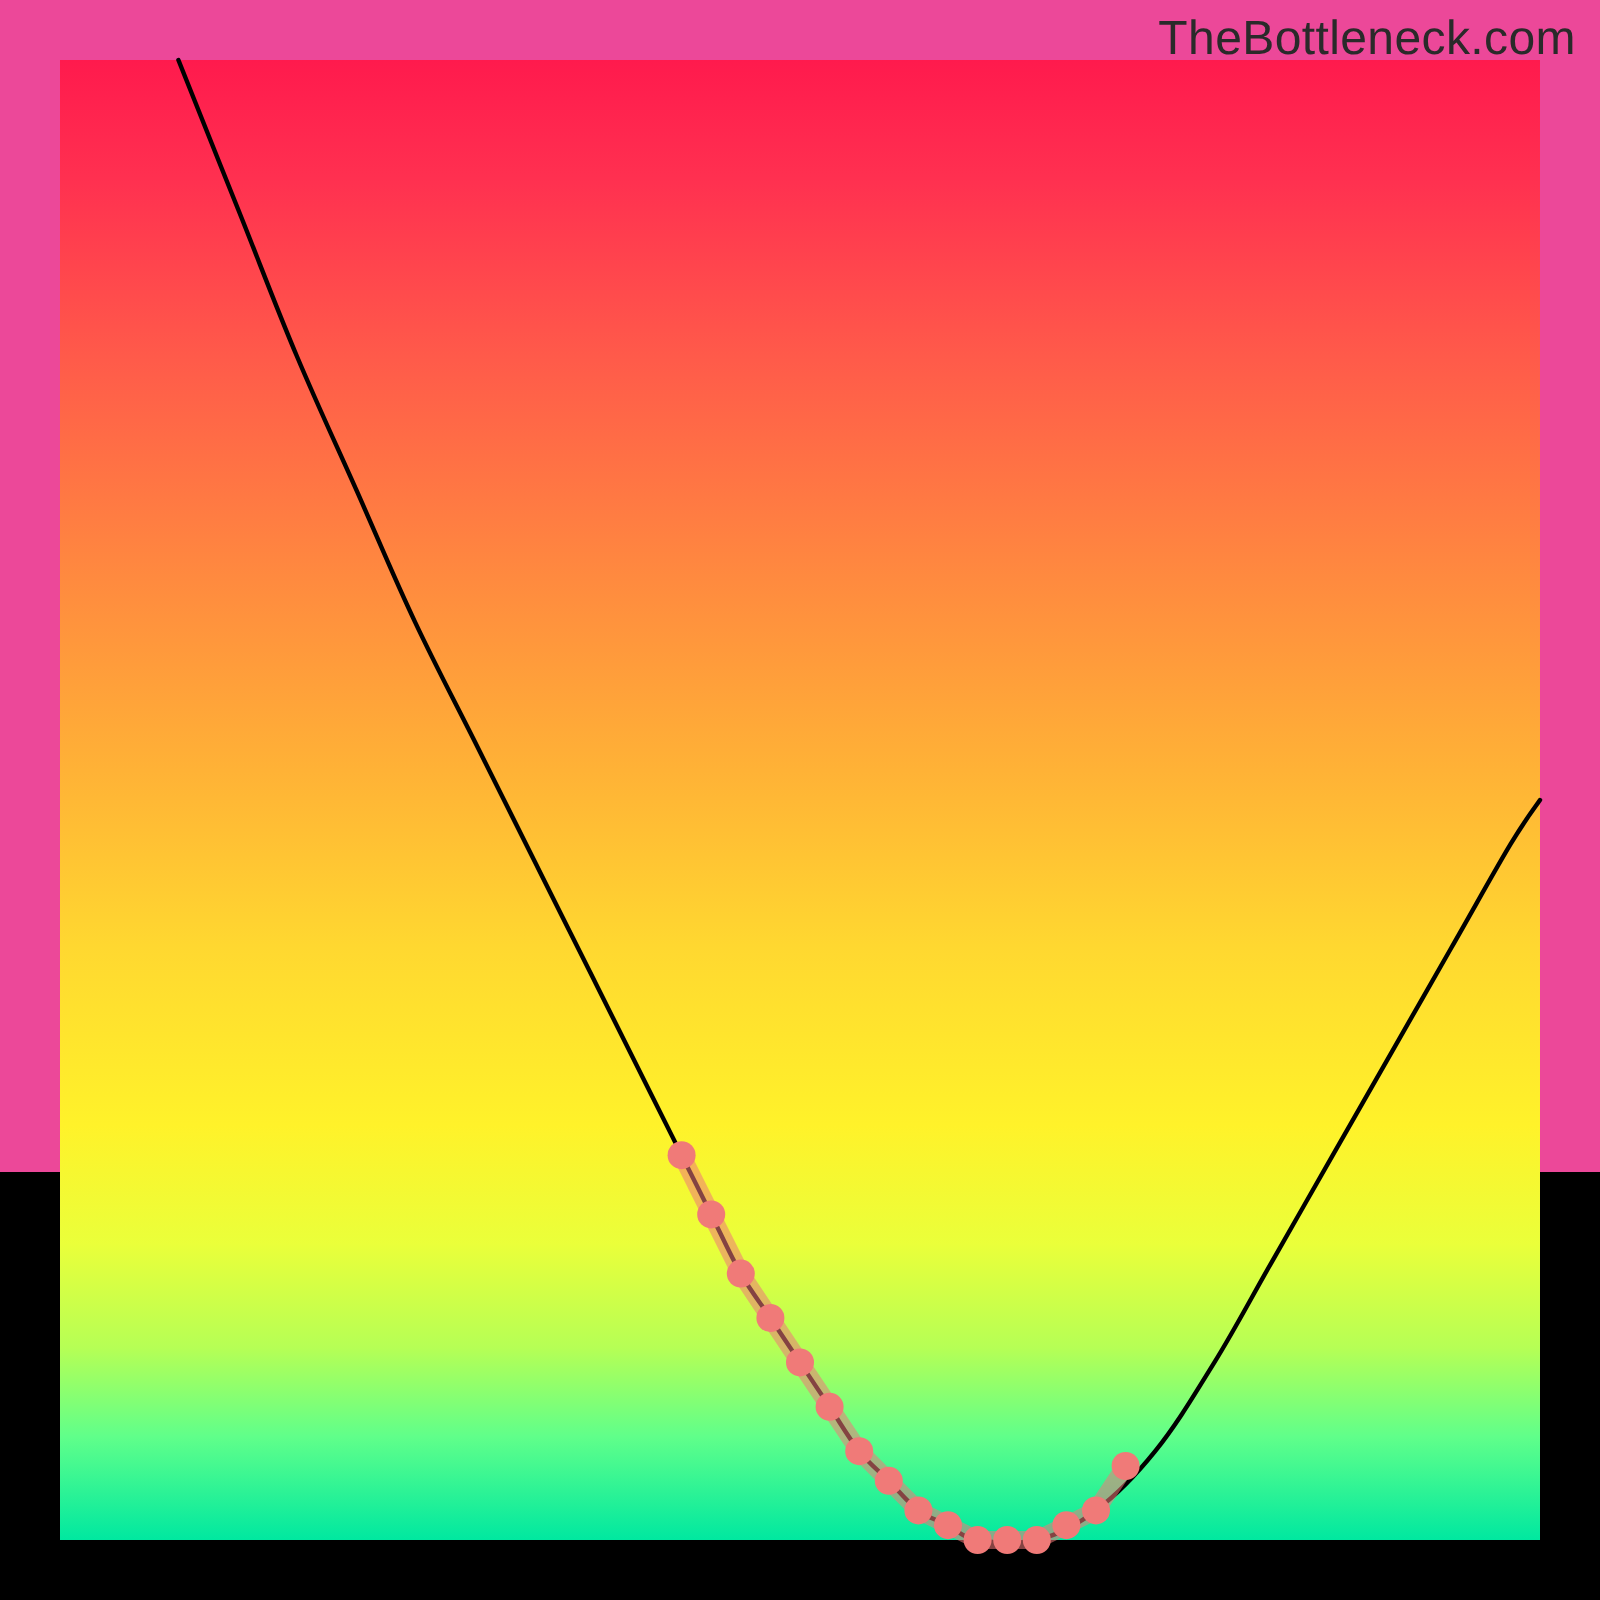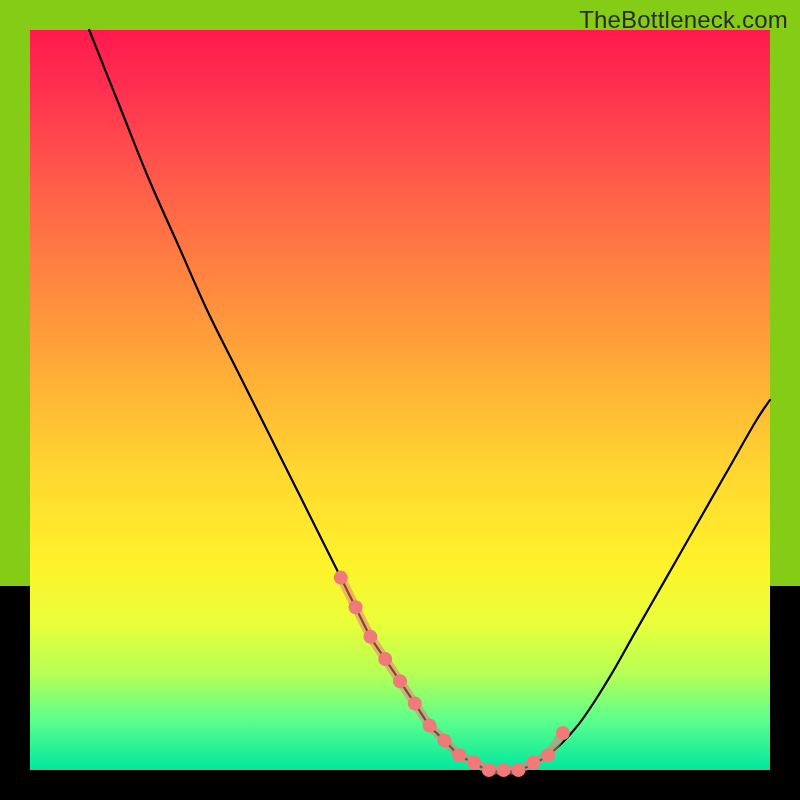--- a/index.html
+++ b/index.html
@@ -10,21 +10,21 @@
     overflow: hidden;
     background: #000;
     font-family: Arial, Helvetica, sans-serif;
   }
   .frame {
     position: absolute;
     left: 0;
     top: 0;
     width: 800px;
     height: 586px;
-    background: #84cc16;
+    background: #ec4899;
   }
   .plot {
     position: absolute;
     left: 30px;
     top: 30px;
     width: 740px;
     height: 740px;
     background: linear-gradient(
       to bottom,
       #ff1a4d 0%,

